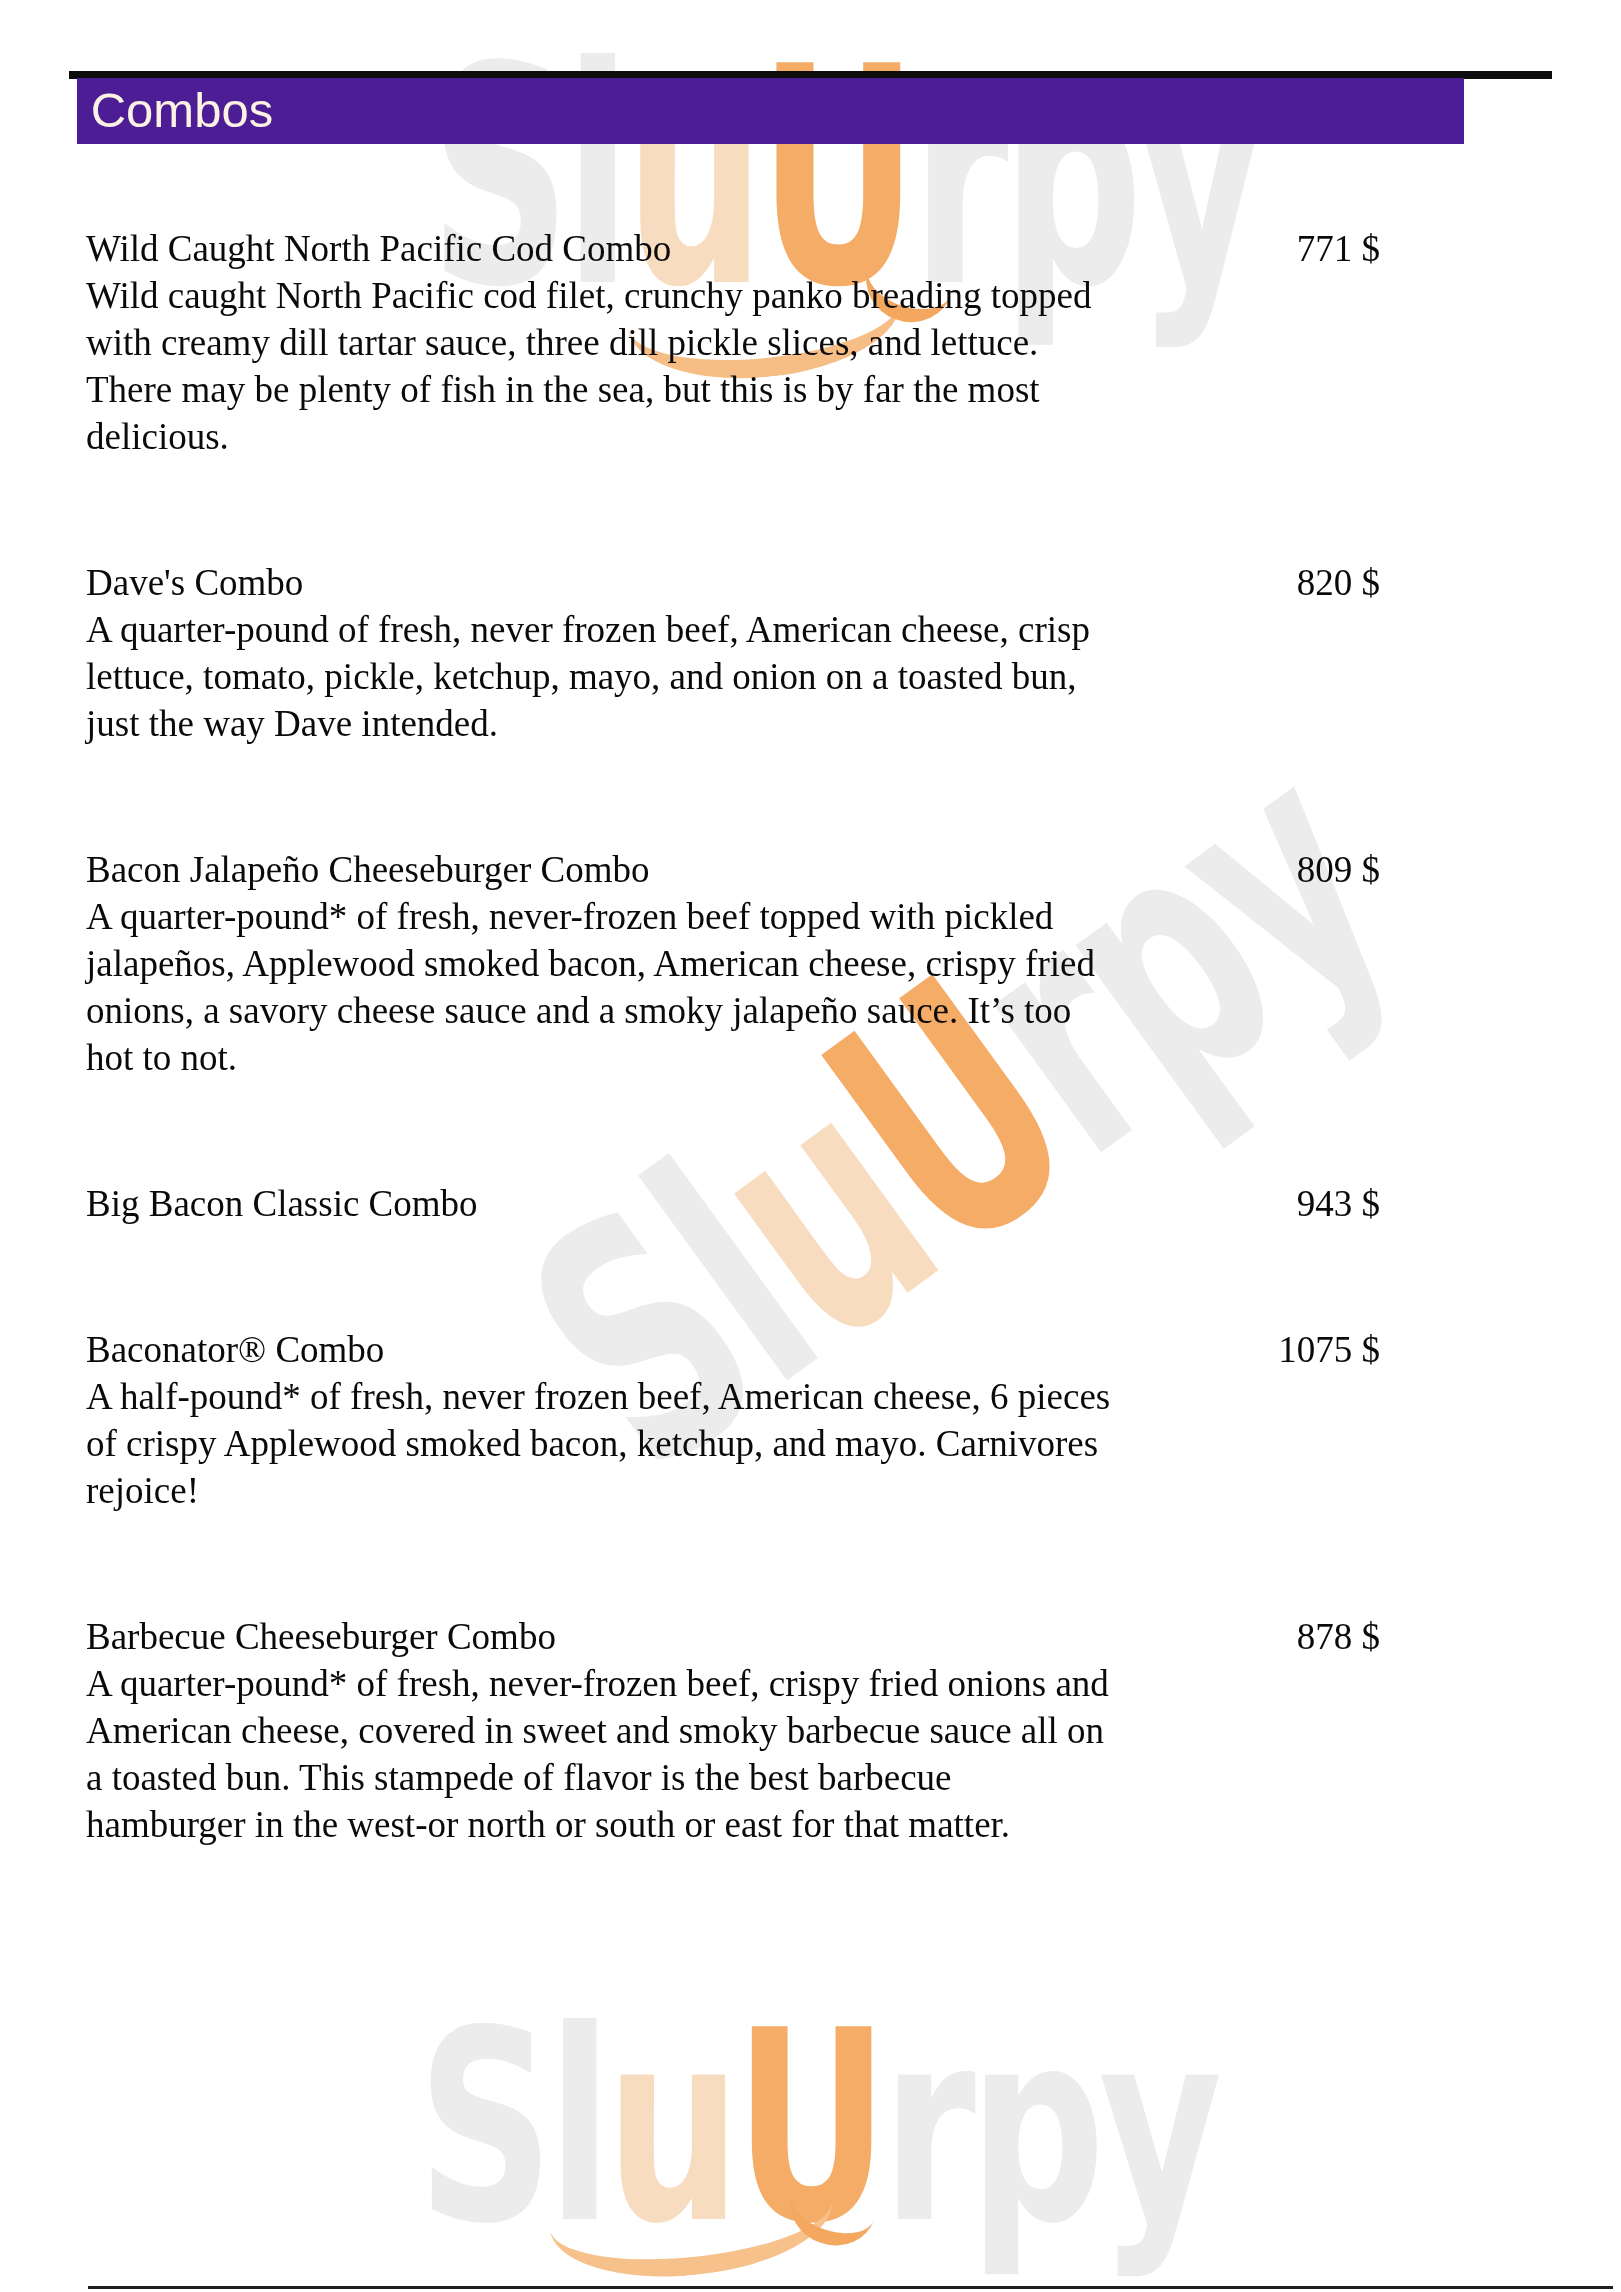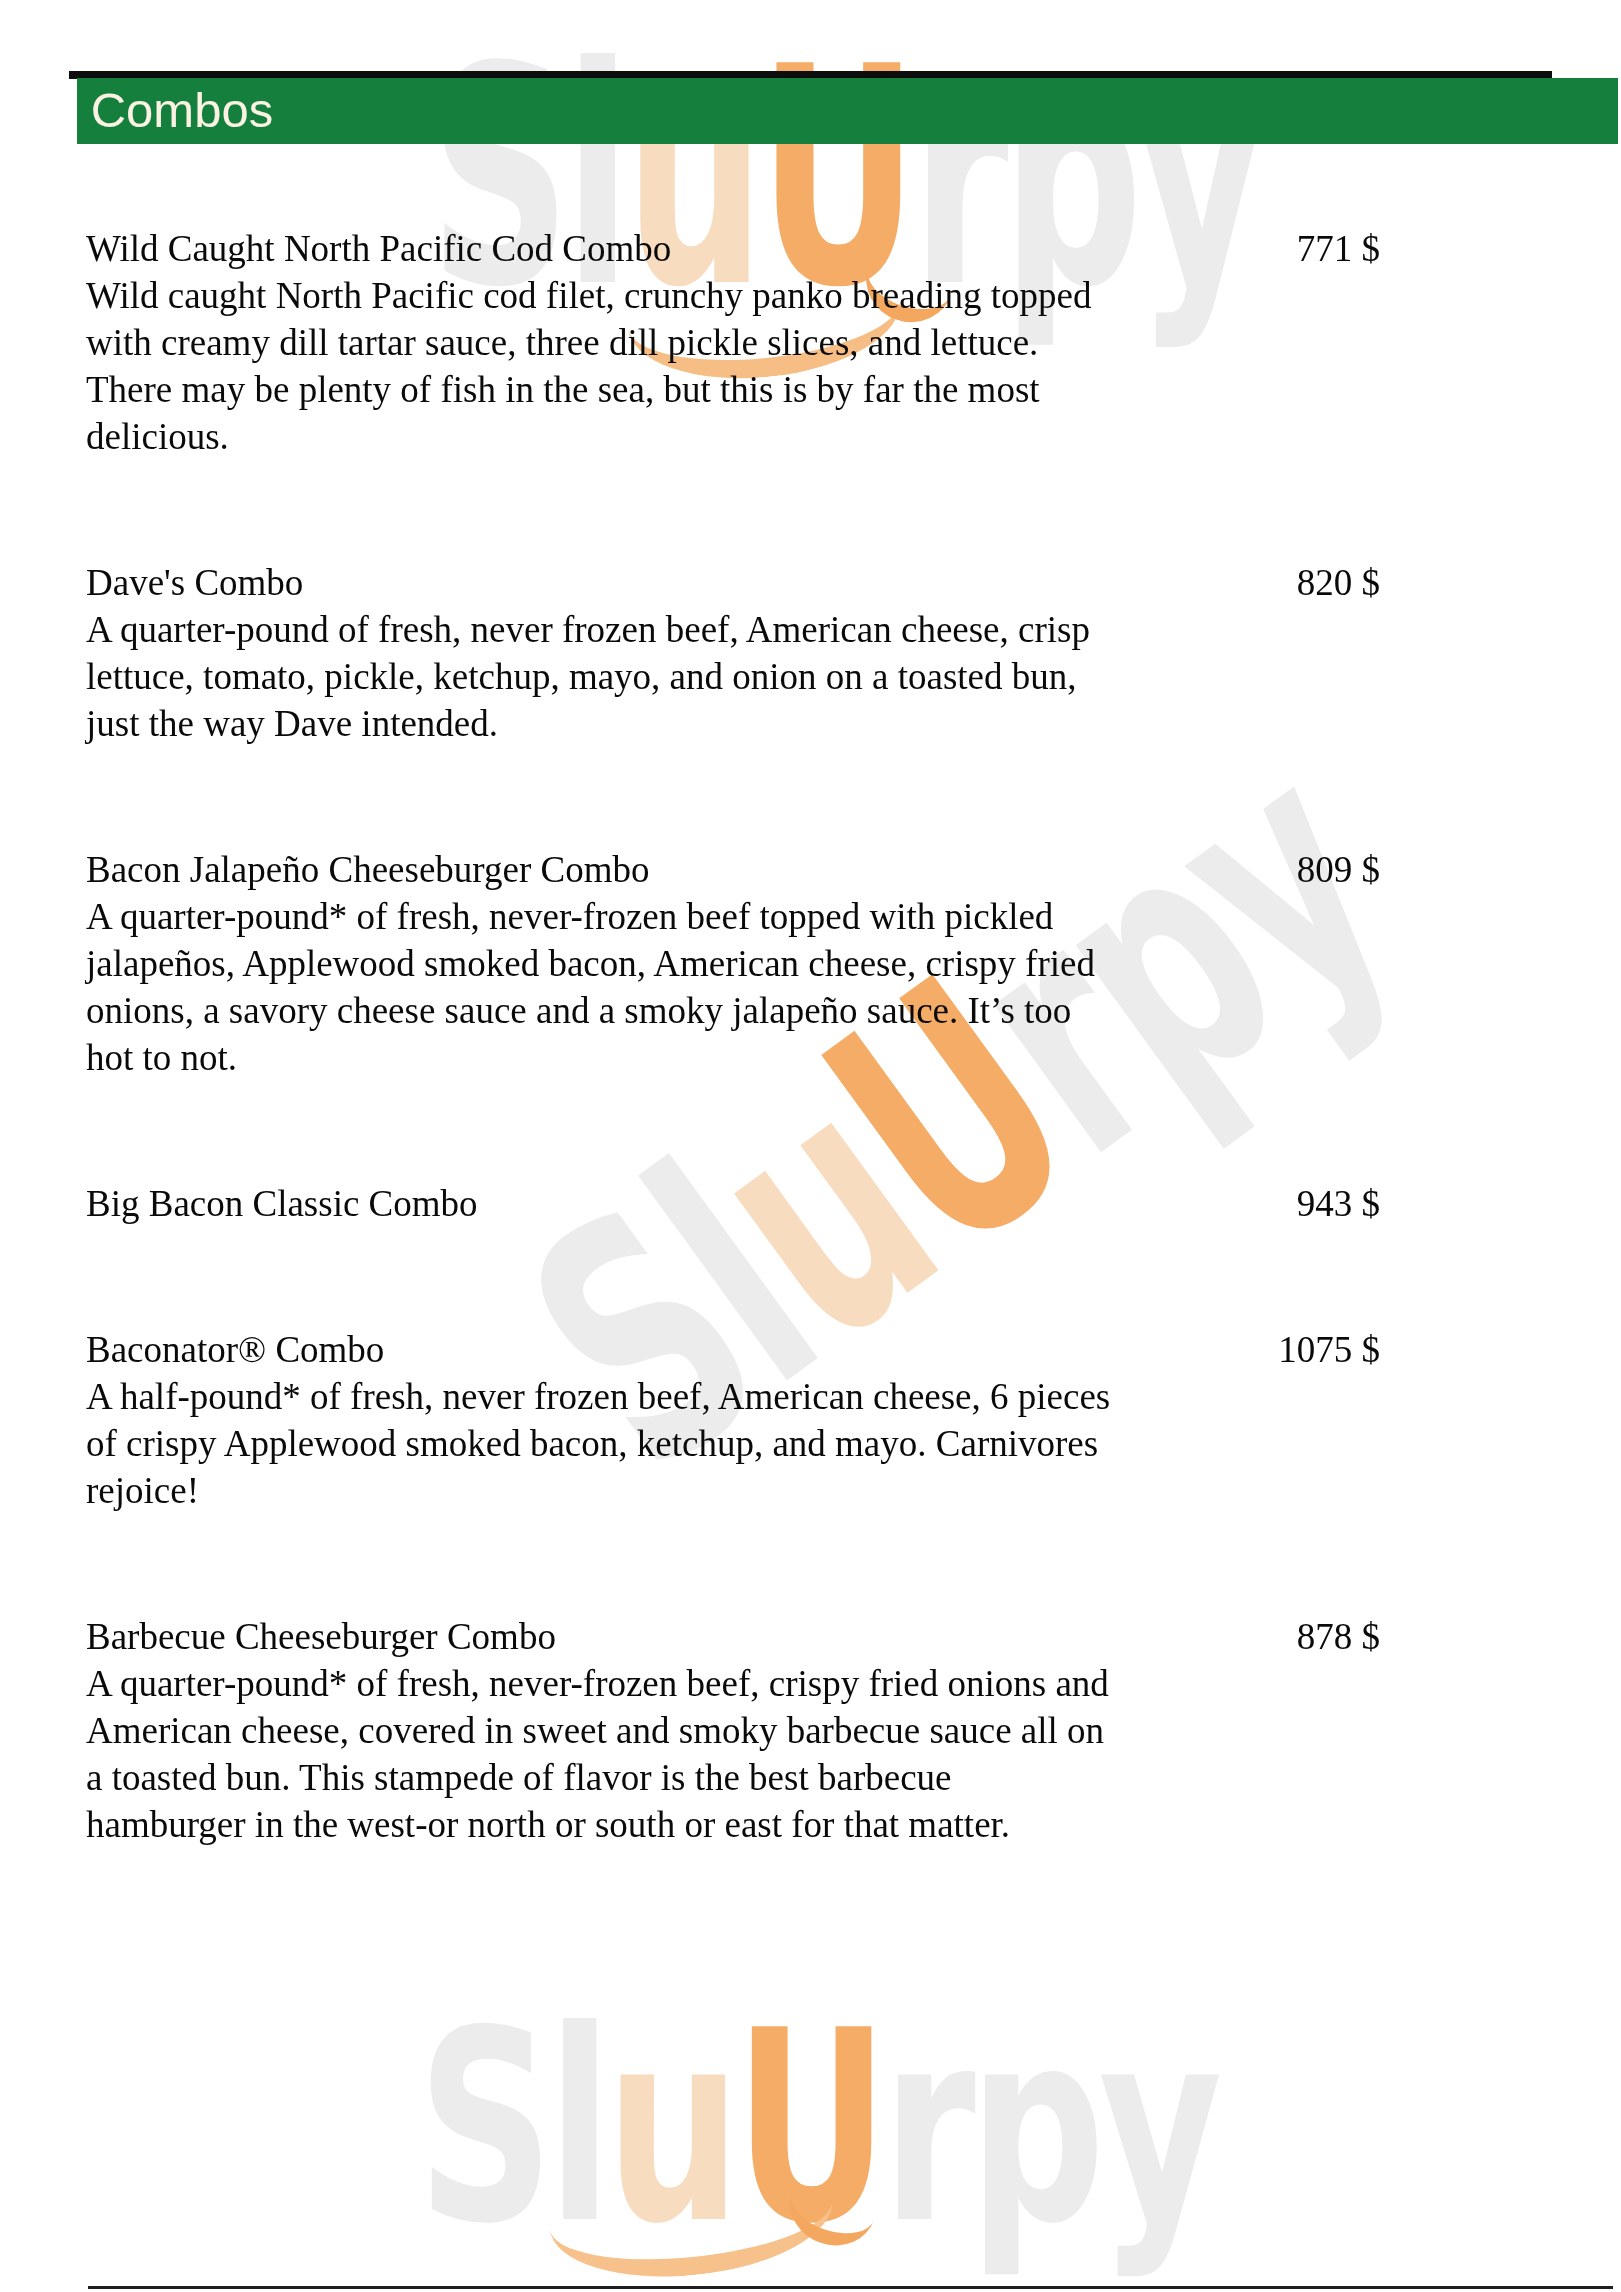--- a/index.html
+++ b/index.html
@@ -20,21 +20,21 @@
   .wm-a{left:429px;top:27.4px;font-size:201px;transform:scale(0.98,1.5);transform-origin:left top;}
   .wm-b{left:470px;top:1000px;font-size:230px;transform:rotate(-36deg) scale(0.95,1.45);transform-origin:center;}
   .wm-c{left:417px;top:1995px;font-size:196px;transform:scale(0.97,1.35);transform-origin:left top;}
   .arc{position:absolute;z-index:1;border-style:solid;border-color:transparent;border-width:0;border-radius:50%;}
   .arc-a1{left:627px;top:250px;width:274px;height:108px;border-bottom:19.6px solid #f6be85;transform:rotate(-6deg);}
   .arc-a2{left:866px;top:238px;width:88px;height:69px;border-bottom:15.7px solid #f3a75f;transform:rotate(18deg);}
   .arc-c1{left:549px;top:2154px;width:284px;height:103px;border-bottom:18.6px solid #f6c18a;transform:rotate(-6deg);}
   .arc-c2{left:790px;top:2168px;width:86px;height:63px;border-bottom:14.7px solid #f3a75f;transform:rotate(18deg);}
   
   .topline{position:absolute;left:69px;top:71px;width:1483px;height:7.8px;background:#0d0d0d;z-index:3;}
-  .bar{position:absolute;left:77px;top:78px;width:1541px;height:66px;background:#15803d;z-index:3;}
+  .bar{position:absolute;left:77px;top:78px;width:1387px;height:66px;background:#4c1d95;z-index:3;}
   .bar .t{
     font-family:"Liberation Sans", sans-serif;font-size:49px;line-height:65px;
     padding-left:13.7px;color:#fbf2e3;
   }
   .botline{position:absolute;left:88px;top:2286px;width:1525px;height:2.9px;background:#1f1f1f;z-index:3;}
   
   .menu{position:absolute;left:86px;top:186px;width:1294px;z-index:3;margin-top:39px;}
   .item{margin-bottom:99px;font-size:37px;line-height:47px;}
   .hdr{display:flex;justify-content:space-between;align-items:baseline;}
   .nm{white-space:nowrap;}

